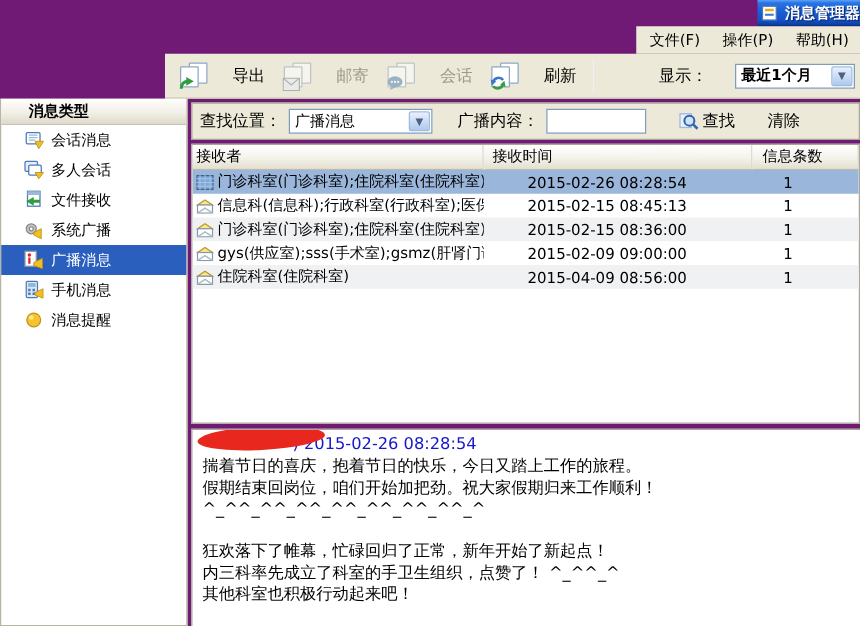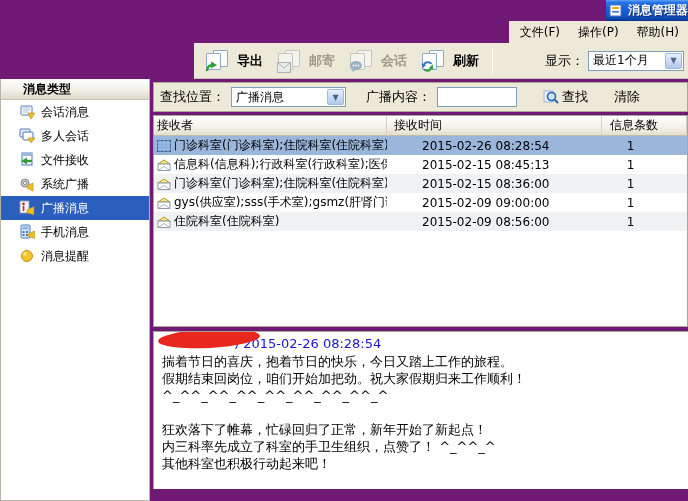--- a/index.html
+++ b/index.html
@@ -24,34 +24,34 @@
 
   
   .menubar { height:22px; flex:0 0 22px; display:flex; align-items:center; padding-left:2px; background:#ECE9D8; }
   .menu-item { padding:14px 9px; cursor:default; }
 
   
   .toolbar {
     height:36px; flex:0 0 36px; display:flex; align-items:center; padding:0 4px;
     background:#ECE9D8; border-bottom:1px solid #C6C3B2;
   }
-  .tb-btn { display:flex; align-items:center; gap:8px; padding:3px 6px; border:1px solid transparent; border-radius:2px;font-weight:bold; }
+  .tb-btn { display:flex; align-items:center; gap:19px; padding:3px 6px; border:1px solid transparent; border-radius:2px; }
   .tb-btn .tb-ico { position:relative; width:24px; height:22px; }
   .tb-btn .page-back, .tb-btn .page-front {
     position:absolute; width:15px; height:17px; background:#fff;
     border:1px solid #8FA8C8; border-radius:1px;
   }
   .tb-btn .page-back { right:1px; top:0; }
   .tb-btn .page-front { left:1px; top:3px; }
   .tb-btn .glyph { position:absolute; left:0; bottom:-1px; z-index:2; }
   .tb-btn .tb-label { font-size:13px; }
   .tb-btn.disabled .tb-label { color:#9D9A8B; }
   .tb-btn.disabled .tb-ico { opacity:.55; filter:grayscale(.4); }
   .tb-sep { width:1px; height:26px; background:#C0BDAC; border-right:1px solid #fff; margin:0 6px; }
-  .tb-display { margin-left:46px; display:flex; align-items:center; gap:4px; }
+  .tb-display { margin-left:46px; display:flex; align-items:center; gap:22px; }
   .tb-display .disp-label { font-size:13px; }
 
   
   .xp-select {
     display:flex; align-items:center; background:#fff; border:1px solid #7F9DB9;
     height:20px; position:relative; cursor:default;
   }
   .xp-select .sel-text { flex:1; padding:0 4px; white-space:nowrap; overflow:hidden; font-size:12px; }
   .xp-select .sel-arrow {
     width:17px; height:16px; margin:1px; display:flex; align-items:center; justify-content:center;
@@ -69,21 +69,21 @@
     font-weight:bold; font-size:12px;
     background:linear-gradient(180deg,#FEFEFD 0%,#F2F0E7 55%,#DEDACA 100%);
     border-bottom:1px solid #C5C2B2;
   }
   .side-item { height:24px; display:flex; align-items:center; gap:6px; padding-left:18px; cursor:default; }
   .side-item .s-ico { width:16px; height:16px; flex:0 0 16px; }
   .side-item.selected { background:#2A5FBE; color:#fff; }
   .side-item span.lbl { font-size:12px; }
 
   
-  .main { flex:1; display:flex; flex-direction:column; min-width:0; padding:3px 0 12px 3px; }
+  .main { flex:1; display:flex; flex-direction:column; min-width:0; padding:3px 0 0 3px; }
 
   .search-box {
     flex:0 0 30px; height:30px; display:flex; align-items:center; gap:6px; padding:0 6px;
     border:1px solid #A9A696; background:#ECE9D8; margin-bottom:3px;
   }
   .search-box .sb-label { font-size:13px; white-space:nowrap; }
   .search-box .loc-select { width:115px; }
   .search-box input.sb-input {
     width:80px; height:20px; border:1px solid #7F9DB9; font-size:12px; padding:0 3px;
     font-family:"DejaVu Sans","Liberation Sans",sans-serif;
@@ -198,21 +198,21 @@
           <polygon points="12.5,9.5 8,8 11.5,4.5" fill="#2F9E3F"></polygon>
         </svg>
       </span>
       <span class="tb-label">刷新</span>
     </div>
 
     <div class="tb-sep"></div>
 
     <div class="tb-display">
       <span class="disp-label">显示：</span>
-      <div class="xp-select" style="width:96px;">
+      <div class="xp-select" style="width:96px;font-weight:bold;">
         <span class="sel-text">最近1个月</span>
         <span class="sel-arrow">▼</span>
       </div>
     </div>
   </div>
 
   <div class="content">
 
     <div class="sidebar">
       <div class="sidebar-header">消息类型</div>
@@ -369,21 +369,21 @@
 
         <div class="t-row odd">
           <div class="t-cell col-receiver">
             <svg class="row-ico" viewBox="0 0 14 12">
               <polygon points="1,5 7,1 13,5" fill="#FBE88C" stroke="#B8962E"></polygon>
               <rect x="1" y="5" width="12" height="6.5" fill="#fff" stroke="#8899AA"></rect>
               <path d="M1 11.5 L7 7.5 L13 11.5" fill="none" stroke="#AAB8C8"></path>
             </svg>
             <span>住院科室(住院科室)</span>
           </div>
-          <div class="t-cell col-time">2015-02-09 08:56:00</div>
+          <div class="t-cell col-time">2015-04-09 08:56:00</div>
           <div class="t-cell col-count">1</div>
         </div>
       </div>
 
       <div class="msg-panel">
         <div class="msg-header" style="color: rgb(23, 23, 204);">
           <span class="hidden-sender"></span><span>) 2015-02-26 08:28:54</span>
           <span class="redaction" style="background: rgb(232, 40, 30);"></span>
         </div>
         <div class="msg-body">

